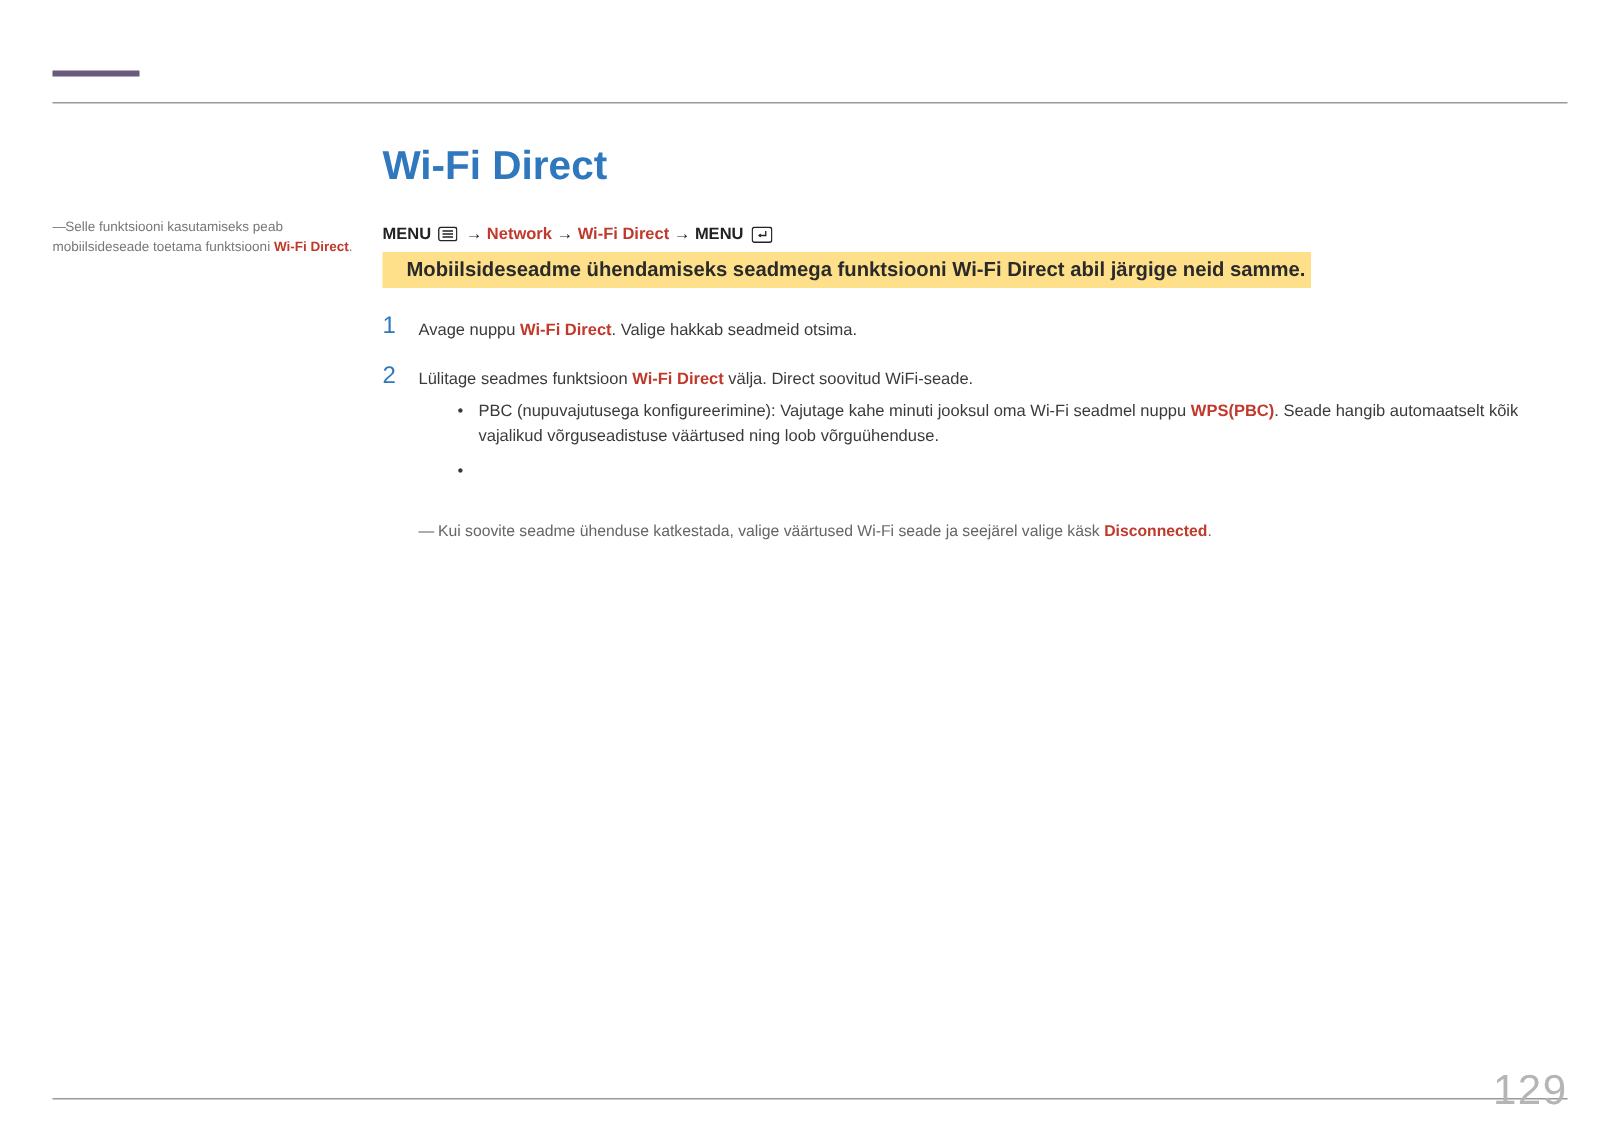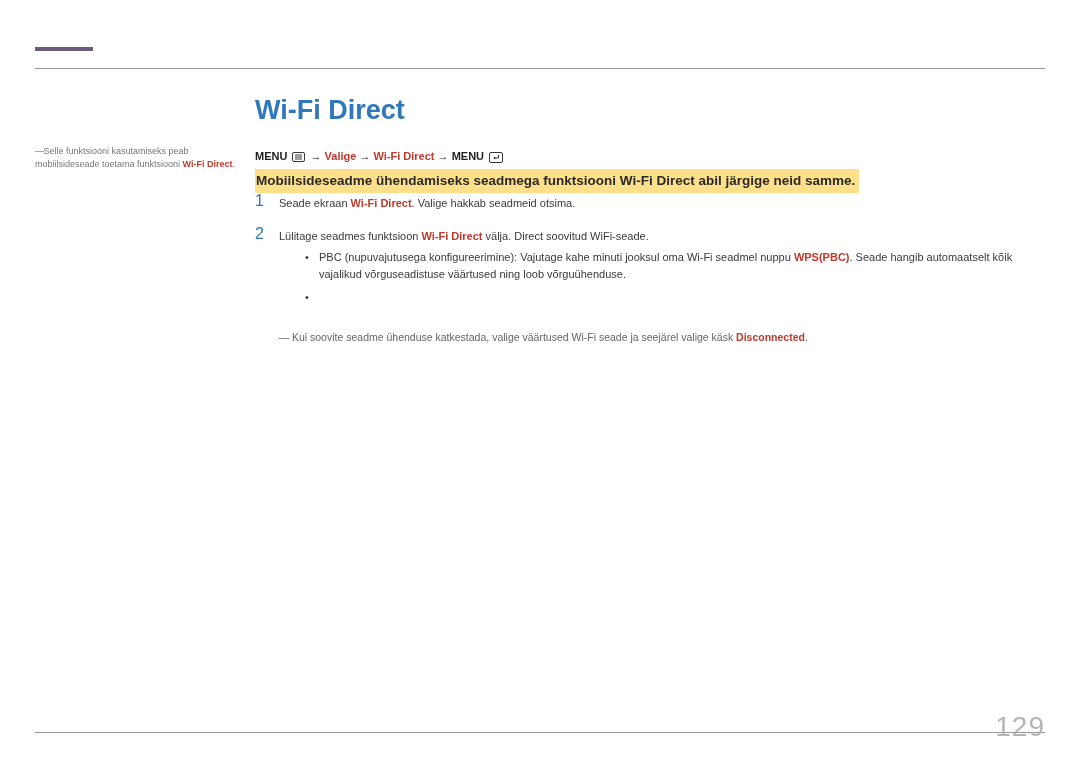--- a/index.html
+++ b/index.html
@@ -13,21 +13,21 @@
   .sidebar { width: 220px; padding-right: 10px; padding-top: 50px; color: #777; font-size: 9px; line-height: 1.45; }
   .sidebar .dash { display: inline-block; width: 6px; }
   .sidebar .hl { color: #c0392b; font-weight: bold; }
   .main { flex: 1; }
   .title { color: #2f78bd; font-size: 27px; font-weight: 700; margin-bottom: 24px; }
   .menu-line { font-size: 11px; font-weight: 700; color: #222; margin-bottom: 6px; }
   .menu-line .nl { color: #c0392b; font-weight: 700; }
   .menu-line .icon-box { display: inline-block; vertical-align: middle; margin: 0 2px; }
   .menu-line svg { display: block; }
   .desc { font-size: 11px; line-height: 1.55; color: #3a3a3a; margin-bottom: 14px; }
-  .callout { background: #ffe08a; font-size: 13.5px; font-weight: 700; color: #2a2a2a; padding: 4px 4px 5px 1px; display: inline-block; }
+  .callout { background: #ffe08a; font-size: 13.5px; font-weight: 700; color: #2a2a2a; padding: 4px 4px 5px 16px; display: inline-block; margin-bottom: 18px; }
   .step-row { display: flex; margin-bottom: 14px; }
   .step-num { width: 24px; color: #2f78bd; font-size: 16px; font-weight: 400; line-height: 1; }
   .step-body { flex: 1; font-size: 11px; line-height: 1.55; color: #3a3a3a; padding-top: 2px; }
   .step-body .hl { color: #c0392b; font-weight: bold; }
   .bullet-list { margin-left: 26px; margin-top: 4px; margin-bottom: 10px; }
   .bullet-item { display: flex; font-size: 11px; line-height: 1.55; color: #3a3a3a; margin-bottom: 6px; }
   .bullet-item .bul { width: 14px; flex-shrink: 0; }
   .bullet-item .hl { color: #c0392b; font-weight: bold; }
   .note { font-size: 10.5px; color: #666; line-height: 1.5; margin-left: 24px; }
   .note .lead { display: inline-block; width: 10px; vertical-align: top; }
@@ -58,41 +58,41 @@
         <span>MENU</span>
         <span class="icon-box">
           <svg width="13" height="10" viewBox="0 0 13 10">
             <rect x="0.5" y="0.5" width="12" height="9" rx="1.5" fill="none" stroke="#222" stroke-width="0.9"></rect>
             <line x1="3" y1="3" x2="10" y2="3" stroke="#222" stroke-width="0.9"></line>
             <line x1="3" y1="5" x2="10" y2="5" stroke="#222" stroke-width="0.9"></line>
             <line x1="3" y1="7" x2="10" y2="7" stroke="#222" stroke-width="0.9"></line>
           </svg>
         </span>
         <span> → </span>
-        <span class="nl">Valige</span>
+        <span class="nl">Network</span>
         <span> → </span>
         <span class="nl">Wi-Fi Direct</span>
         <span> → </span>
         <span>MENU</span>
         <span class="icon-box">
           <svg width="14" height="11" viewBox="0 0 14 11">
             <rect x="0.5" y="0.5" width="13" height="10" rx="1.5" fill="none" stroke="#222" stroke-width="0.9"></rect>
             <path d="M9.5 3 L9.5 6 L5 6" fill="none" stroke="#222" stroke-width="0.9"></path>
             <path d="M6.2 4.6 L4.3 6 L6.2 7.4 Z" fill="#222"></path>
           </svg>
         </span>
       </div>
 
 
       <div><span class="callout">Mobiilsideseadme ühendamiseks seadmega funktsiooni Wi-Fi Direct abil järgige neid samme.</span></div>
 
       <div class="step-row">
         <div class="step-num">1</div>
         <div class="step-body">
-          <span>Seade ekraan </span><span class="hl">Wi-Fi Direct</span><span>. Valige hakkab seadmeid otsima.</span>
+          <span>Avage nuppu </span><span class="hl">Wi-Fi Direct</span><span>. Valige hakkab seadmeid otsima.</span>
         </div>
       </div>
 
       <div class="step-row">
         <div class="step-num">2</div>
         <div class="step-body">
           <span>Lülitage seadmes funktsioon </span><span class="hl">Wi-Fi Direct</span><span> välja. Direct soovitud WiFi-seade.</span>
 
           <div class="bullet-list">
             <div class="bullet-item">

